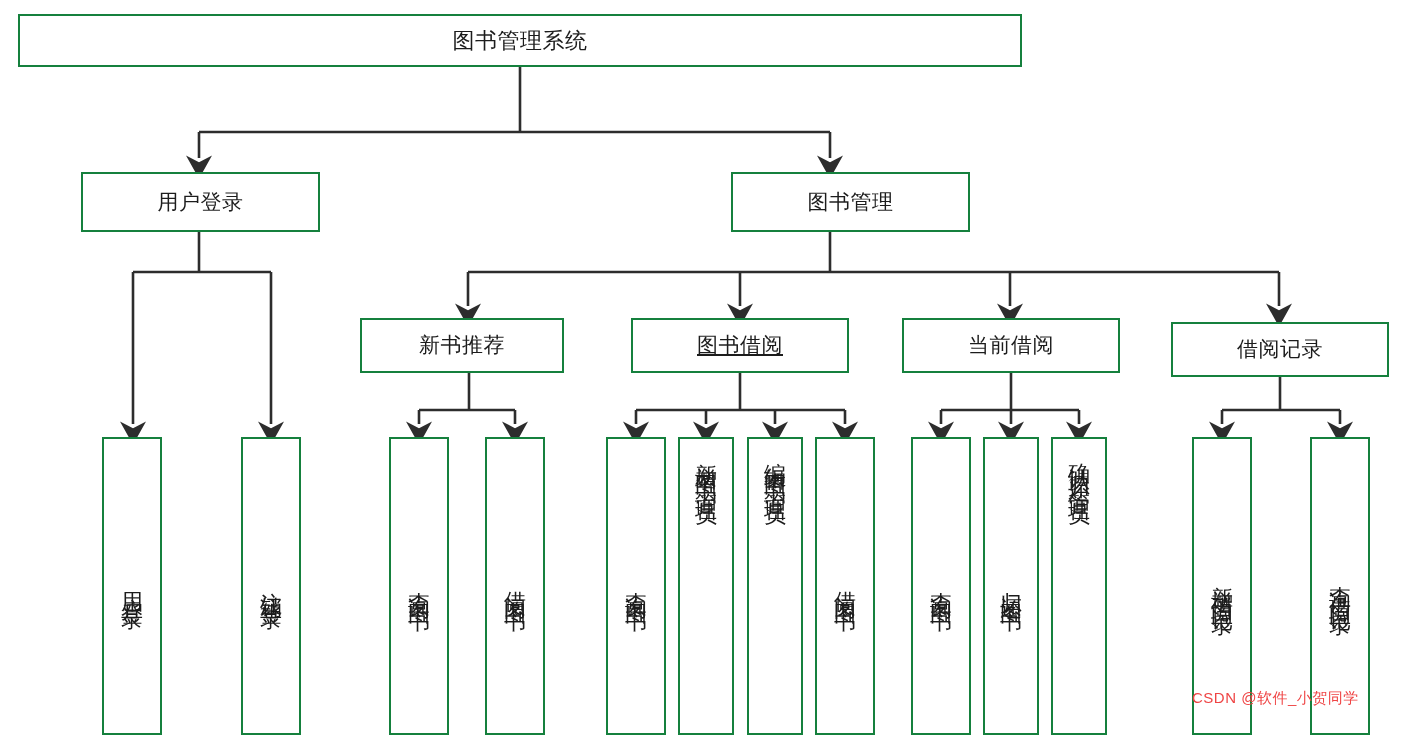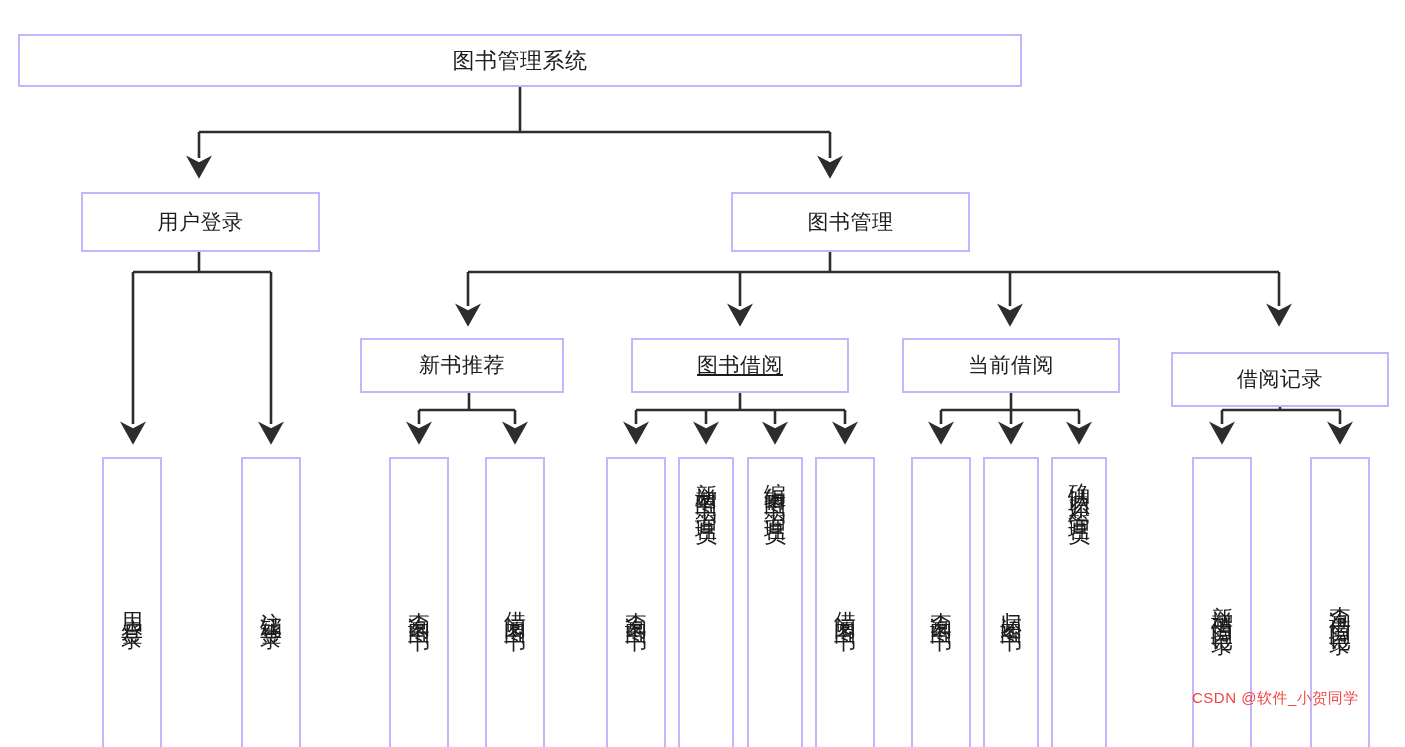--- a/index.html
+++ b/index.html
@@ -16,28 +16,27 @@
     overflow: hidden;
   }
   #edges {
     position: absolute;
     left: 0; top: 0;
     width: 1405px; height: 747px;
     pointer-events: none;
   }
   .node {
     position: absolute;
-    border: 2px solid #c4b5fd;
+    border: 2px solid #15803d;
     background: #ffffff;
     display: flex;
     align-items: center;
     justify-content: center;
     color: #1c1c1c;
     z-index: 2;
-    margin-top: 20px;
   }
   .node .label {
     display: block;
     text-align: center;
     line-height: 1.18;
     letter-spacing: 0.5px;
     white-space: nowrap;
   }
   
   .node.h .label { font-size: 21px; }
@@ -143,21 +142,21 @@
 
   <div class="node h" style="left:360px; top:318px; width:204px; height:55px;">
     <span class="label">新书推荐</span>
   </div>
   <div class="node h" style="left:631px; top:318px; width:218px; height:55px;text-decoration:underline;">
     <span class="label">图书借阅</span>
   </div>
   <div class="node h" style="left:902px; top:318px; width:218px; height:55px;">
     <span class="label">当前借阅</span>
   </div>
-  <div class="node h" style="left:1171px; top:332px; width:218px; height:55px;">
+  <div class="node h" style="left:1171px; top:322px; width:218px; height:55px;">
     <span class="label">借阅记录</span>
   </div>
 
   <div class="node v center" style="left:102px; top:437px; width:60px; height:298px;">
     <span class="label">用户登录</span>
   </div>
   <div class="node v center" style="left:241px; top:437px; width:60px; height:298px;">
     <span class="label">注销登录</span>
   </div>
 

